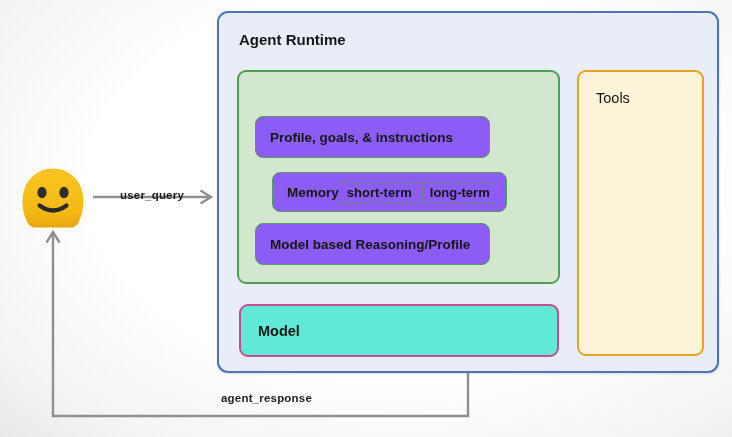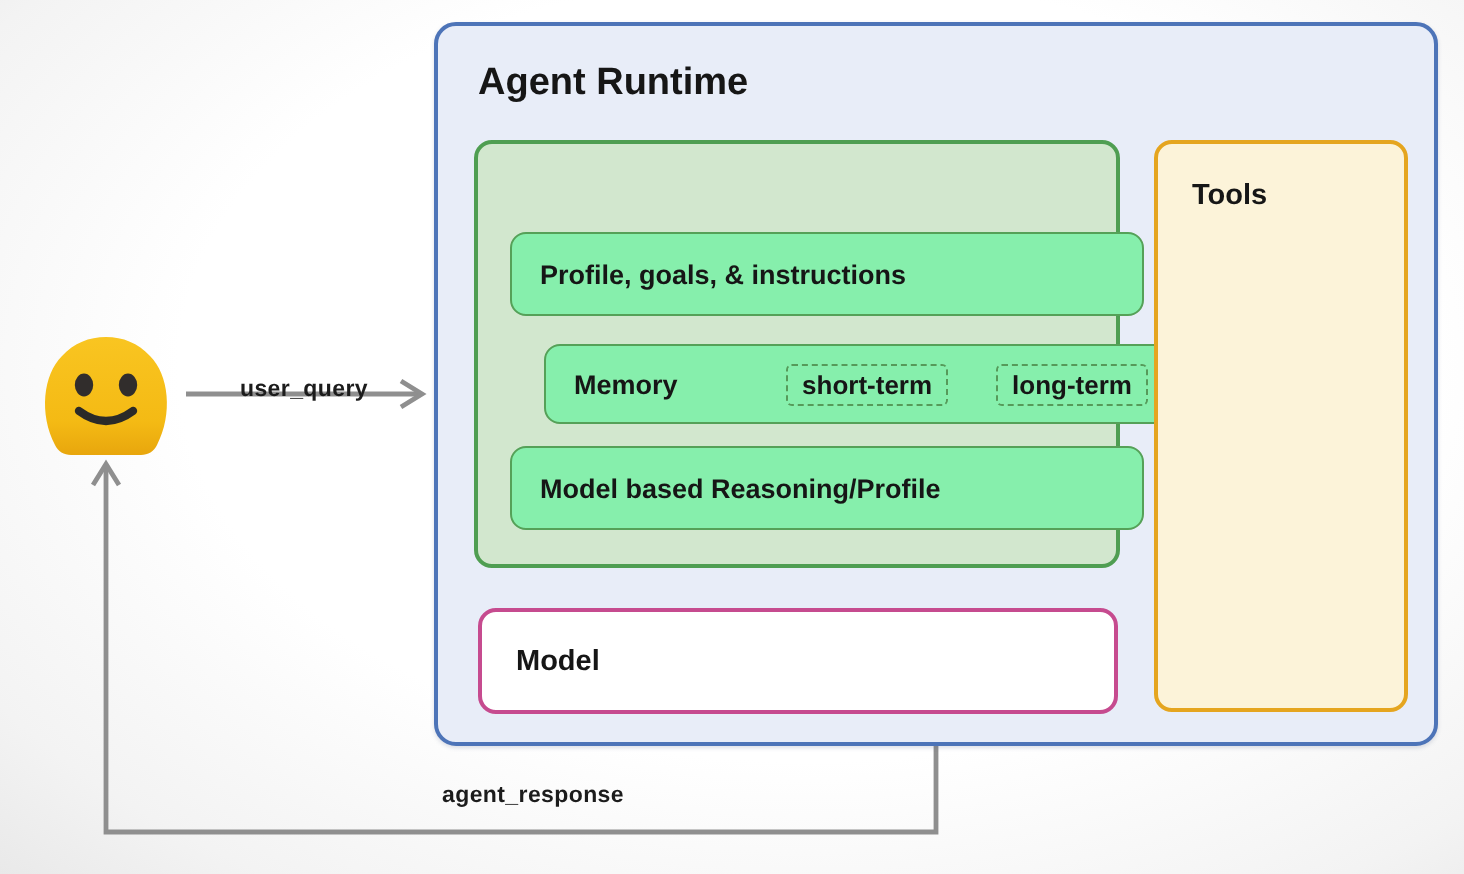--- a/index.html
+++ b/index.html
@@ -34,78 +34,78 @@
   .runtime-box{
     position:absolute;left:217px;top:11px;width:502px;height:362px;
     box-sizing:border-box;
     background:#e8edf8;
     border:2px solid #4d74b8;
     border-radius:11px;
     box-shadow:0 1px 2px rgba(60,80,120,.18);
   }
   .runtime-title{
     position:absolute;left:20px;top:18px;
-    font-size:19px;font-weight:600;color:#161616;
+    font-size:15px;font-weight:600;color:#161616;
   }
   .orchestration-box{
     position:absolute;left:18px;top:57px;width:323px;height:214px;
     box-sizing:border-box;
     background:#d2e7ce;
     border:2px solid #4f9e52;
     border-radius:9px;
   }
   .orch-title{
     position:absolute;left:18px;top:16px;
     font-size:14.5px;font-weight:600;color:#161616;
   }
   .orch-item{
-    position:absolute;left:16px;width:317px;
+    position:absolute;left:16px;width:235px;
     box-sizing:border-box;
-    background:#86efac;
+    background:#8b5cf6;
     border:1.5px solid #55a158;
     border-radius:8px;
     display:flex;align-items:center;
     padding:0 14px;
     font-size:13.5px;font-weight:600;color:#161616;
     white-space:nowrap;
   }
   .item-profile{top:44px;height:42px;}
   .item-memory{top:100px;height:40px;margin-left:17px;}
   .item-reasoning{top:151px;height:42px;}
   .chips{
     margin-left:auto;
-    display:flex;gap:24px;align-items:center;
+    display:flex;gap:2px;align-items:center;
   }
   .chip{
     border:1.5px dashed #569a5a;
     border-radius:3px;
     padding:2px 7px;
     font-size:13px;font-weight:600;color:#161616;
     background:transparent;
   }
   .model-box{
     position:absolute;left:20px;top:291px;width:320px;height:53px;
     box-sizing:border-box;
-    background:#ffffff;
+    background:#5eead4;
     border:2px solid #c64b8f;
     border-radius:9px;
     display:flex;align-items:center;
     padding:0 17px;
     font-size:14.5px;font-weight:600;color:#161616;
   }
   .tools-box{
     position:absolute;left:358px;top:57px;width:127px;height:286px;
     box-sizing:border-box;
     background:#fcf3d9;
     border:2px solid #e5a51f;
     border-radius:9px;
   }
   .tools-label{
     position:absolute;left:17px;top:18px;
-    font-size:14.5px;font-weight:700;color:#161616;
+    font-size:14.5px;font-weight:400;color:#161616;
   }
 </style>
 </head>
 <body>
 
 <div class="canvas">
 
   <svg class="overlay" viewBox="0 0 732 437">
     <g stroke="#8f8f8f" stroke-width="2.4" fill="none">
 

